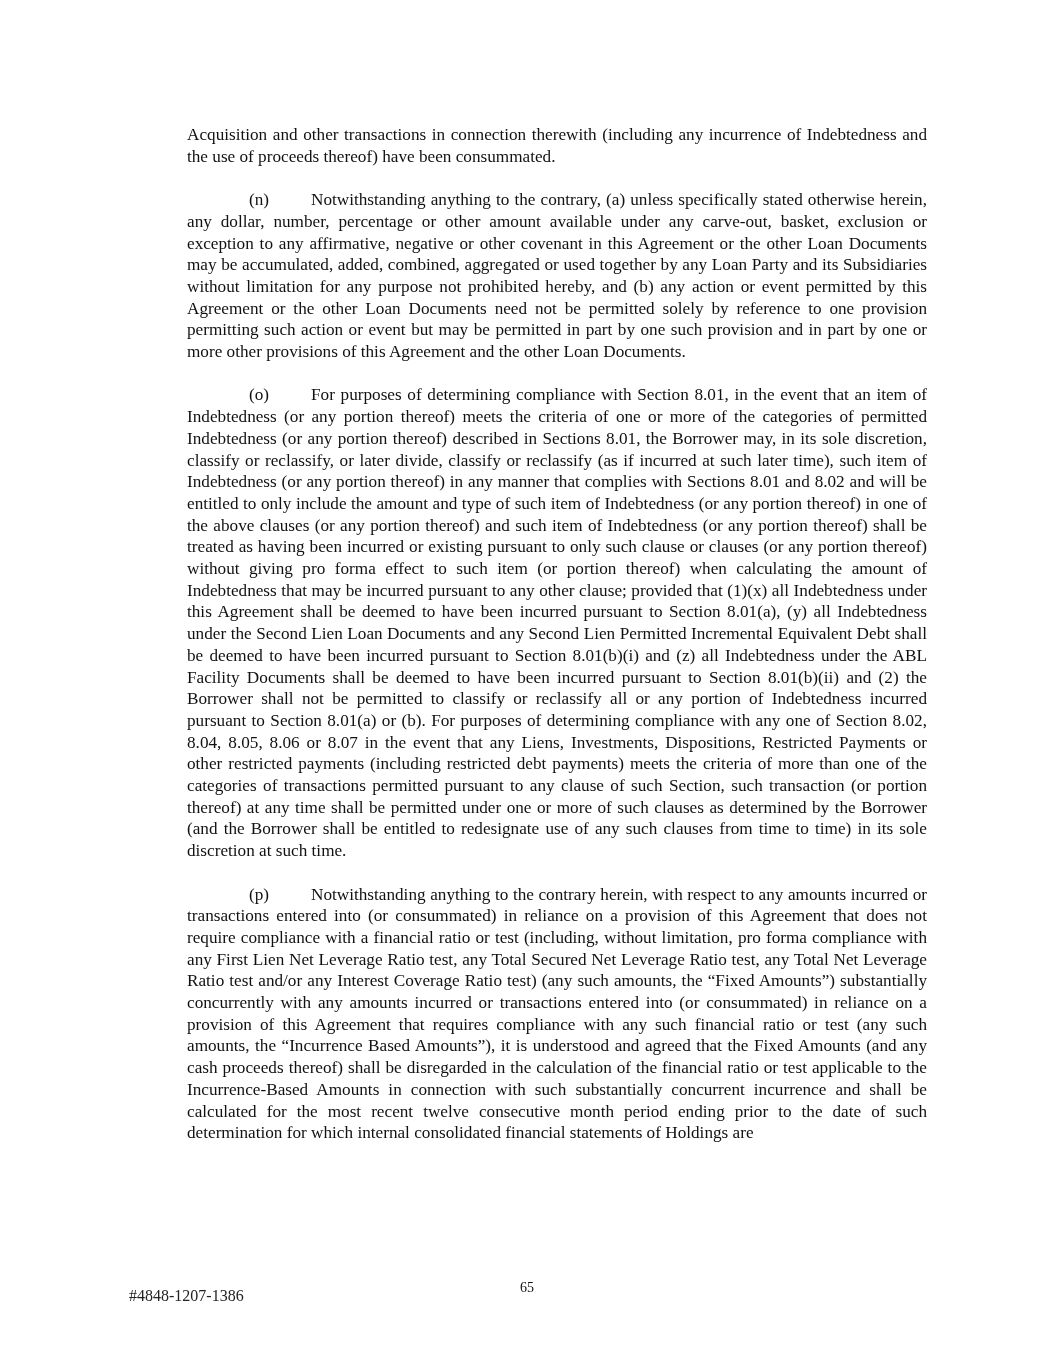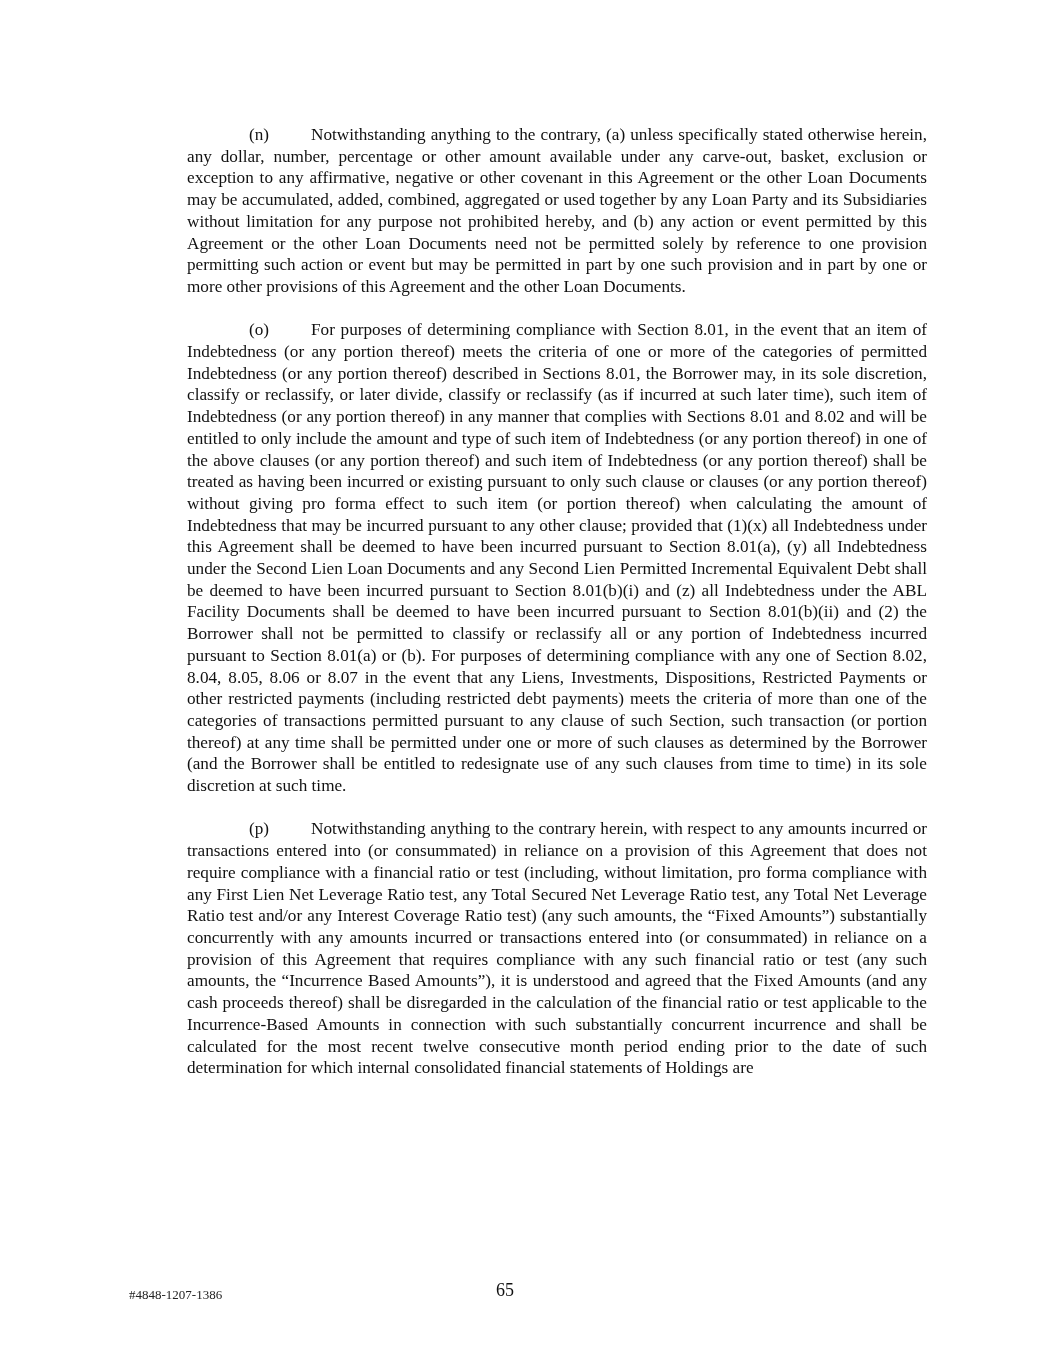--- a/index.html
+++ b/index.html
@@ -7,30 +7,31 @@
   .page {
     position: absolute; left: 187px; top: 124px; width: 740px;
     font-family: "Liberation Serif", serif; font-size: 17.2px; line-height: 21.7px;
     color: #111111;
   }
   .para { margin: 0 0 21.7px 0; text-align: justify; }
   .para .lbl { display: inline-block; width: 62px; margin-left: 62px; }
   .u { text-underline-offset: 2px; }
   .footer-id {
     position: absolute; left: 129px; top: 1287px;
-    font-family: "Liberation Serif", serif; font-size: 13px; color: #222;
+    font-family: "Liberation Serif", serif; font-size: 16px; color: #222;
   }
   .footer-page {
-    position: absolute; left: 496px; top: 1280px;
-    font-family: "Liberation Serif", serif; font-size: 18px; color: #111;
+    position: absolute; left: 520px; top: 1280px;
+    font-family: "Liberation Serif", serif; font-size: 14px; color: #111;
   }
 </style>
 </head>
 <body>
 
 <div class="page" id="doc-body">
+    <p class="para"><span>Acquisition and other transactions in connection therewith (including any incurrence of Indebtedness and the use of proceeds thereof) have been consummated.</span></p>
     <p class="para"><span class="lbl">(n)</span><span>Notwithstanding anything to the contrary, (a) unless specifically stated otherwise herein, any dollar, number, percentage or other amount available under any carve-out, basket, exclusion or exception to any affirmative, negative or other covenant in this Agreement or the other Loan Documents may be accumulated, added, combined, aggregated or used together by any Loan Party and its Subsidiaries without limitation for any purpose not prohibited hereby, and (b) any action or event permitted by this Agreement or the other Loan Documents need not be permitted solely by reference to one provision permitting such action or event but may be permitted in part by one such provision and in part by one or more other provisions of this Agreement and the other Loan Documents.</span></p>
     <p class="para"><span class="lbl">(o)</span><span>For purposes of determining compliance with </span><span class="u">Section 8.01</span><span>, in the event that an item of Indebtedness (or any portion thereof) meets the criteria of one or more of the categories of permitted Indebtedness (or any portion thereof) described in </span><span class="u">Sections 8.01</span><span>, the Borrower may, in its sole discretion, classify or reclassify, or later divide, classify or reclassify (as if incurred at such later time), such item of Indebtedness (or any portion thereof) in any manner that complies with </span><span class="u">Sections 8.01</span><span> and </span><span class="u">8.02</span><span> and will be entitled to only include the amount and type of such item of Indebtedness (or any portion thereof) in one of the above clauses (or any portion thereof) and such item of Indebtedness (or any portion thereof) shall be treated as having been incurred or existing pursuant to only such clause or clauses (or any portion thereof) without giving pro forma effect to such item (or portion thereof) when calculating the amount of Indebtedness that may be incurred pursuant to any other clause; </span><span class="u">provided</span><span> that (1)(x) all Indebtedness under this Agreement shall be deemed to have been incurred pursuant to </span><span class="u">Section 8.01(a)</span><span>, (y) all Indebtedness under the Second Lien Loan Documents and any Second Lien Permitted Incremental Equivalent Debt shall be deemed to have been incurred pursuant to Section </span><span class="u">8.01(b)(i)</span><span> and (z) all Indebtedness under the ABL Facility Documents shall be deemed to have been incurred pursuant to </span><span class="u">Section 8.01(b)(ii)</span><span> and (2) the Borrower shall not be permitted to classify or reclassify all or any portion of Indebtedness incurred pursuant to </span><span class="u">Section 8.01(a)</span><span> or </span><span class="u">(b)</span><span>. For purposes of determining compliance with any one of </span><span class="u">Section 8.02</span><span>, </span><span class="u">8.04</span><span>, </span><span class="u">8.05</span><span>, </span><span class="u">8.06</span><span> or </span><span class="u">8.07</span><span> in the event that any Liens, Investments, Dispositions, Restricted Payments or other restricted payments (including restricted debt payments) meets the criteria of more than one of the categories of transactions permitted pursuant to any clause of such Section, such transaction (or portion thereof) at any time shall be permitted under one or more of such clauses as determined by the Borrower (and the Borrower shall be entitled to redesignate use of any such clauses from time to time) in its sole discretion at such time.</span></p>
     <p class="para"><span class="lbl">(p)</span><span>Notwithstanding anything to the contrary herein, with respect to any amounts incurred or transactions entered into (or consummated) in reliance on a provision of this Agreement that does not require compliance with a financial ratio or test (including, without limitation, pro forma compliance with any First Lien Net Leverage Ratio test, any Total Secured Net Leverage Ratio test, any Total Net Leverage Ratio test and/or any Interest Coverage Ratio test) (any such amounts, the “</span><span class="u">Fixed Amounts</span><span>”) substantially concurrently with any amounts incurred or transactions entered into (or consummated) in reliance on a provision of this Agreement that requires compliance with any such financial ratio or test (any such amounts, the “</span><span class="u">Incurrence Based Amounts</span><span>”), it is understood and agreed that the Fixed Amounts (and any cash proceeds thereof) shall be disregarded in the calculation of the financial ratio or test applicable to the Incurrence-Based Amounts in connection with such substantially concurrent incurrence and shall be calculated for the most recent twelve consecutive month period ending prior to the date of such determination for which internal consolidated financial statements of Holdings are</span></p>
   </div>
 
 <div class="footer-id">#4848-1207-1386</div>
 <div class="footer-page">65</div>
 
 </body></html>

